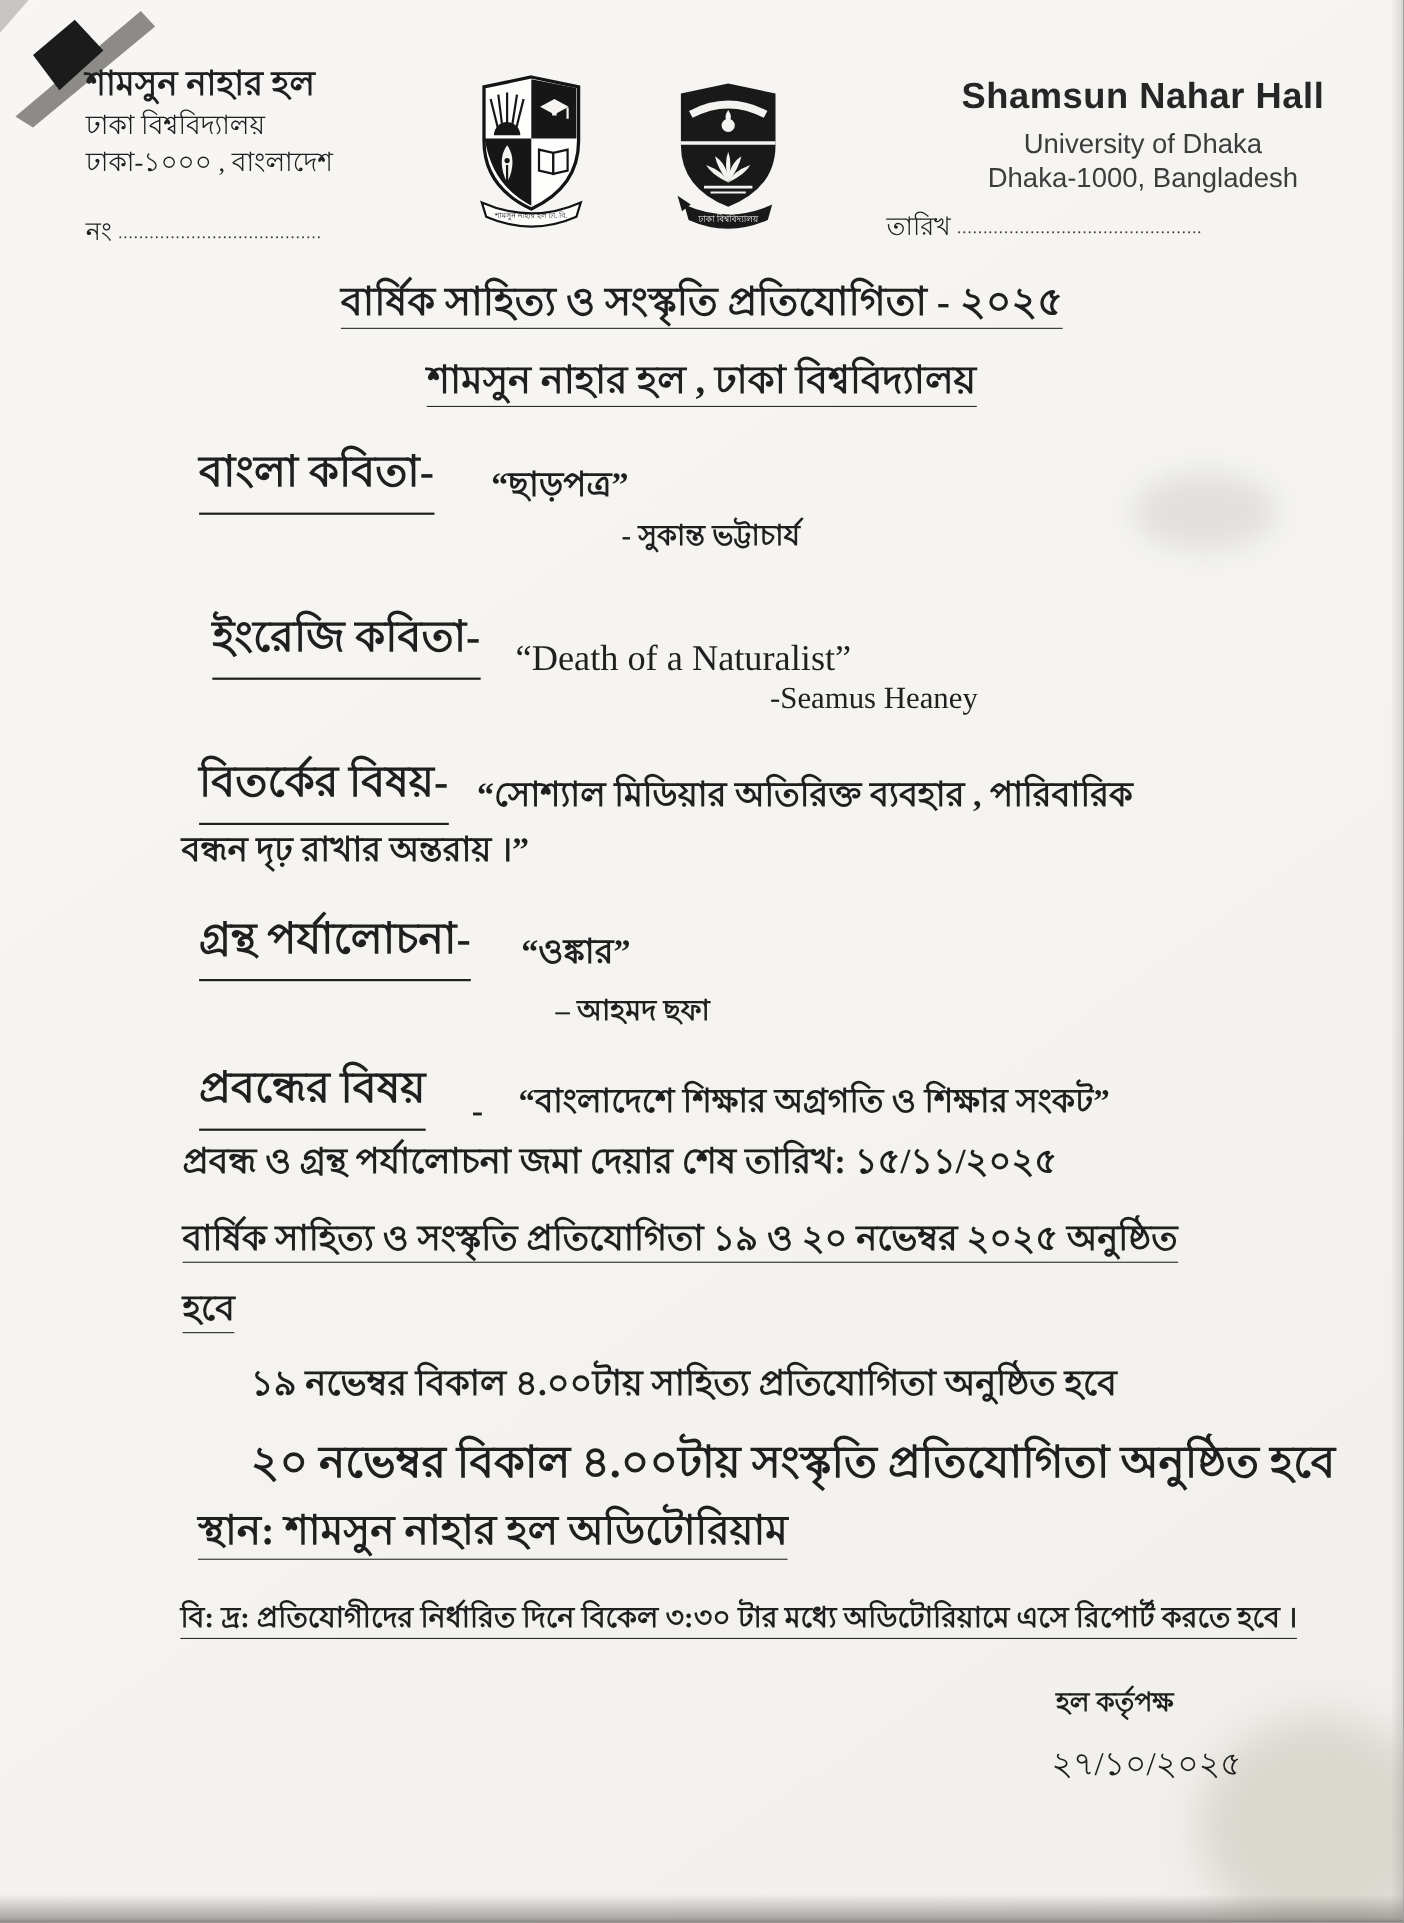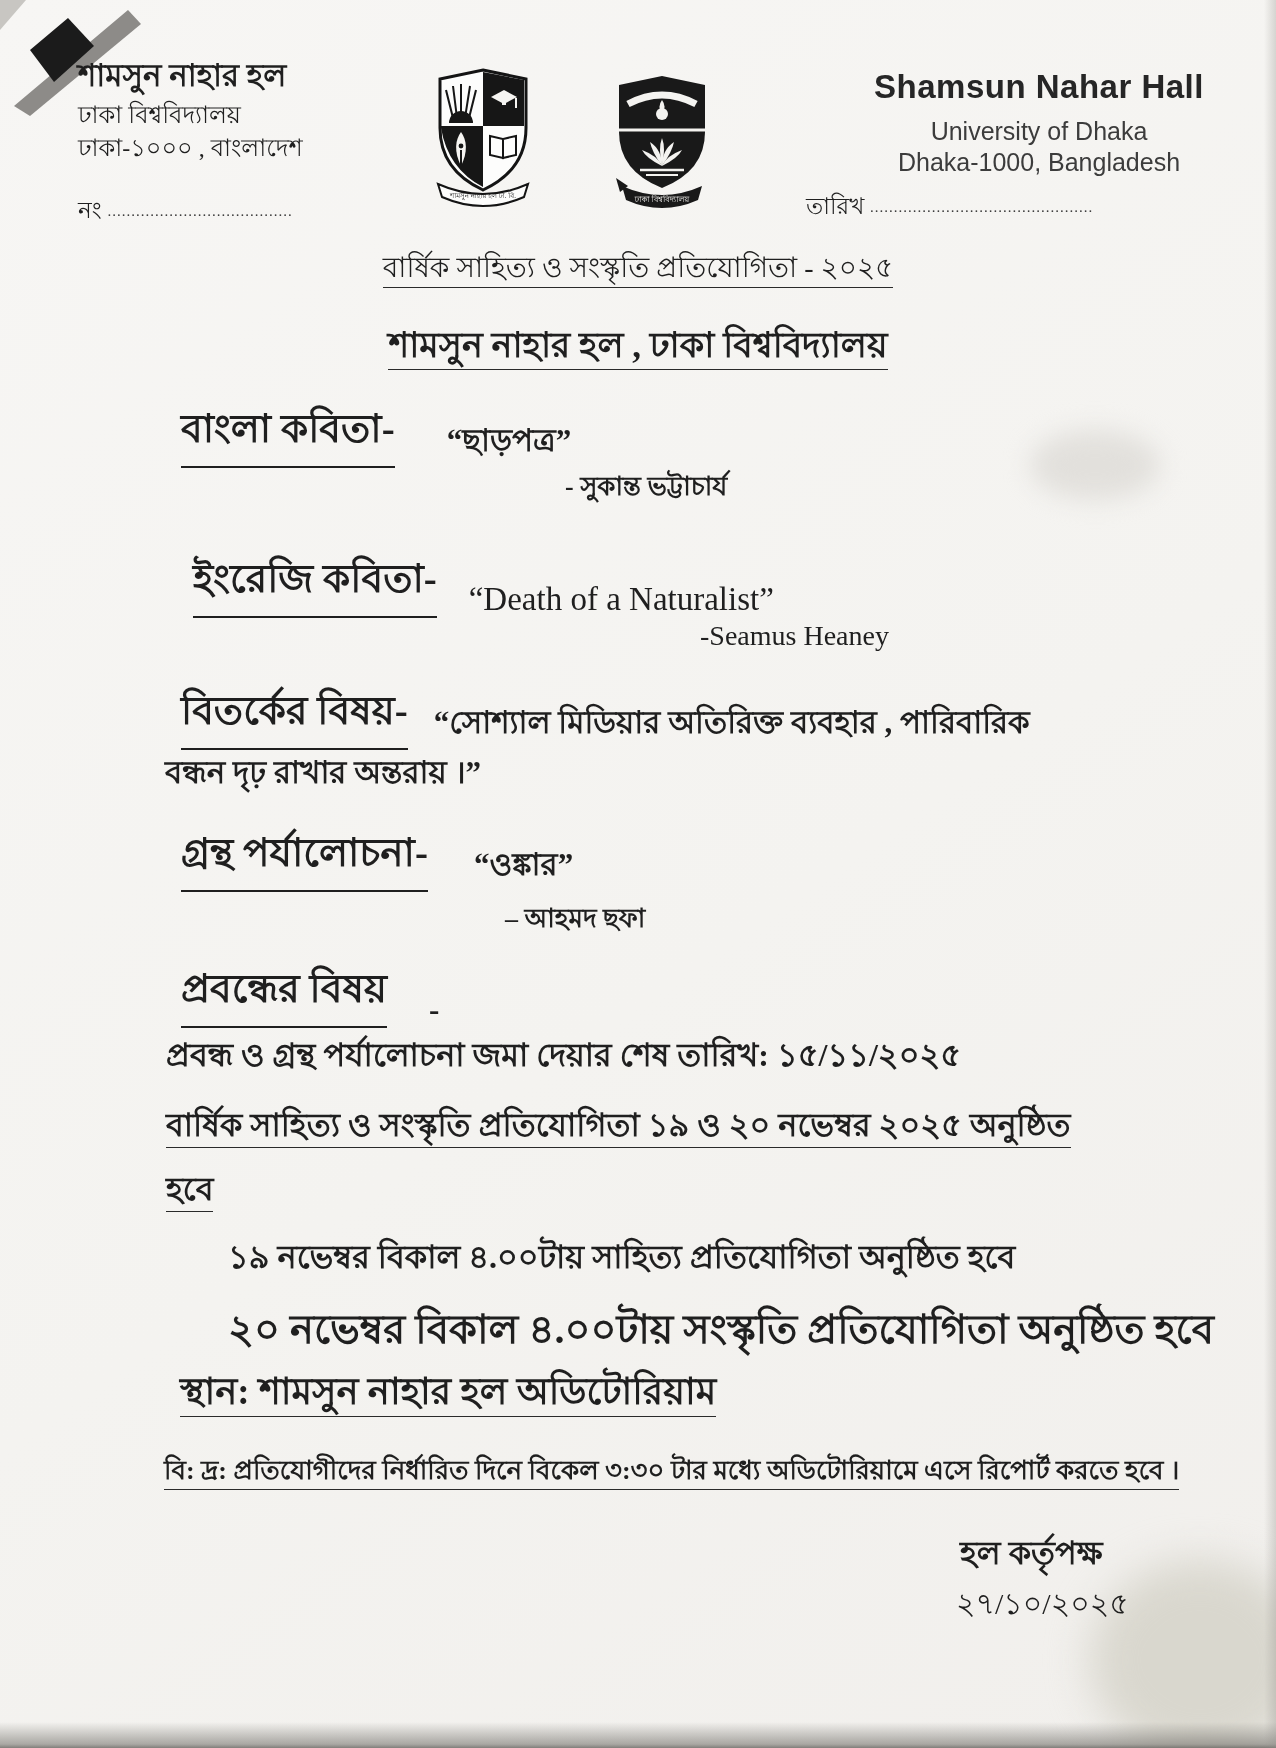--- a/index.html
+++ b/index.html
@@ -30,21 +30,21 @@
   .logo-du{left:612px;top:74px;width:100px;height:138px;}
   .lh-right{position:absolute;left:874px;top:68px;width:330px;text-align:center;
     font-family:"Liberation Sans","DejaVu Sans",sans-serif;}
   .lh-right .r1{font-size:33px;font-weight:bold;color:#262626;letter-spacing:.5px;}
   .lh-right .r2,.lh-right .r3{font-size:25px;color:#3c3c3c;line-height:1.22;}
   .lh-right .r2{margin-top:10px;}
   
   .ln{position:absolute;white-space:nowrap;}
   .u{border-bottom:2px solid #1f1f1f;padding-bottom:3px;}
   .u-thin{border-bottom:1.5px solid #2a2a2a;padding-bottom:4px;}
-  .title-ln{left:0;top:246px;width:100%;text-align:center;font-size:28px;font-weight:normal;}
+  .title-ln{left:0;top:246px;width:100%;text-align:center;font-size:36px;font-weight:bold;}
   .subtitle-ln{left:0;top:318px;width:100%;text-align:center;font-size:35px;font-weight:bold;}
   .item{display:flex;align-items:flex-end;}
   .item .label{font-size:39px;font-weight:bold;}
   .quote-bn{font-size:31px;font-weight:bold;}
   .quote-en{font-size:33px;font-family:"Liberation Serif","DejaVu Serif",serif;}
   .attr{font-size:26px;font-weight:bold;}
   .it-bangla{left:181px;top:398px;gap:52px;text-align:center;}
   .attr-bangla{left:565px;top:466px;text-align:center;}
   .it-english{left:193px;top:548px;gap:32px;}
   .attr-english{left:700px;top:620px;font-family:"Liberation Serif","DejaVu Serif",serif;font-weight:normal;font-size:28px;}
@@ -55,21 +55,21 @@
   .it-essay{left:181px;top:958px;gap:24px;}
   .it-essay .dash{font-size:31px;font-weight:bold;margin:0 8px 0 18px;}
   .quote-essay{font-size:30px;font-weight:bold;}
   .deadline-ln{left:166px;top:1030px;font-size:32px;font-weight:bold;}
   .event-ln1{left:166px;top:1100px;font-size:32px;font-weight:bold;}
   .event-ln2{left:166px;top:1164px;font-size:32px;font-weight:bold;}
   .sched-1{left:228px;top:1232px;font-size:32px;font-weight:bold;}
   .sched-2{left:228px;top:1298px;font-size:40px;font-weight:bold;}
   .venue-ln{left:180px;top:1362px;font-size:37px;font-weight:bold;}
   .note-ln{left:164px;top:1450px;font-size:26px;font-weight:bold;}
-  .sig-by{left:960px;top:1528px;font-size:32px;font-weight:bold;}
+  .sig-by{left:960px;top:1528px;font-size:24px;font-weight:bold;}
   .sig-date{left:956px;top:1580px;font-size:30px;}
 </style>
 </head>
 <body>
 
 <div class="page">
 
   <svg class="fold-svg" viewBox="0 0 170 140">
     <polygon points="14,106 128,10 141,24 30,116" fill="#8d8b88"></polygon>
     <polygon points="30,50 68,18 94,46 54,82" fill="#1b1b1b"></polygon>
@@ -177,20 +177,21 @@
 
   <div class="ln item it-book">
     <span class="label u">গ্রন্থ পর্যালোচনা-</span>
     <span class="quote-bn">“ওঙ্কার”</span>
   </div>
   <div class="ln attr attr-book">– আহমদ ছফা</div>
 
   <div class="ln item it-essay">
     <span class="label u">প্রবন্ধের বিষয়</span>
     <span class="dash">-</span>
+    <span class="quote-essay">“বাংলাদেশে শিক্ষার অগ্রগতি ও শিক্ষার সংকট”</span>
   </div>
 
   <div class="ln deadline-ln">প্রবন্ধ ও গ্রন্থ পর্যালোচনা জমা দেয়ার শেষ তারিখ: ১৫/১১/২০২৫</div>
 
   <div class="ln event-ln1">
     <span class="u-thin">বার্ষিক সাহিত্য ও সংস্কৃতি প্রতিযোগিতা ১৯ ও ২০ নভেম্বর ২০২৫ অনুষ্ঠিত</span>
   </div>
   <div class="ln event-ln2">
     <span class="u-thin">হবে</span>
   </div>

